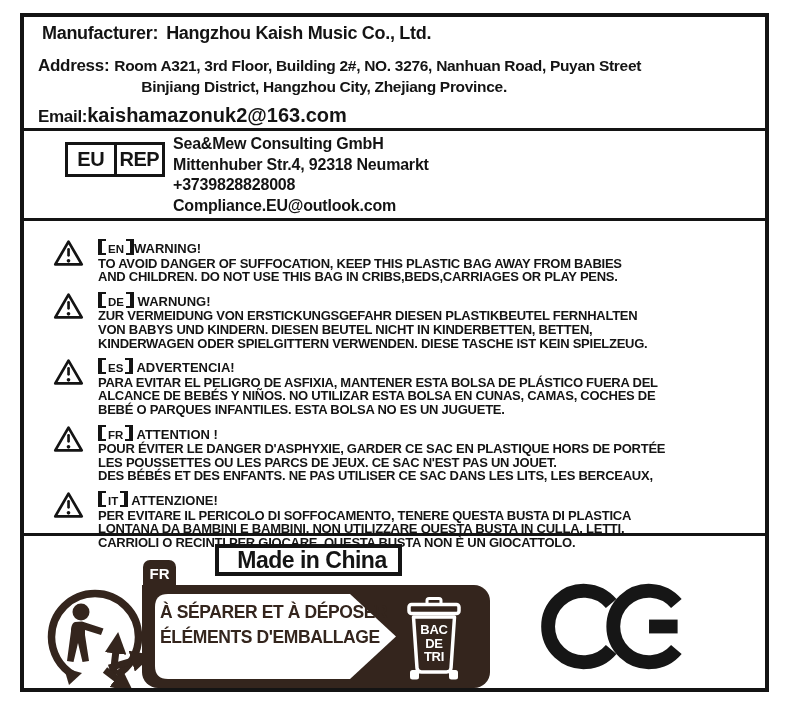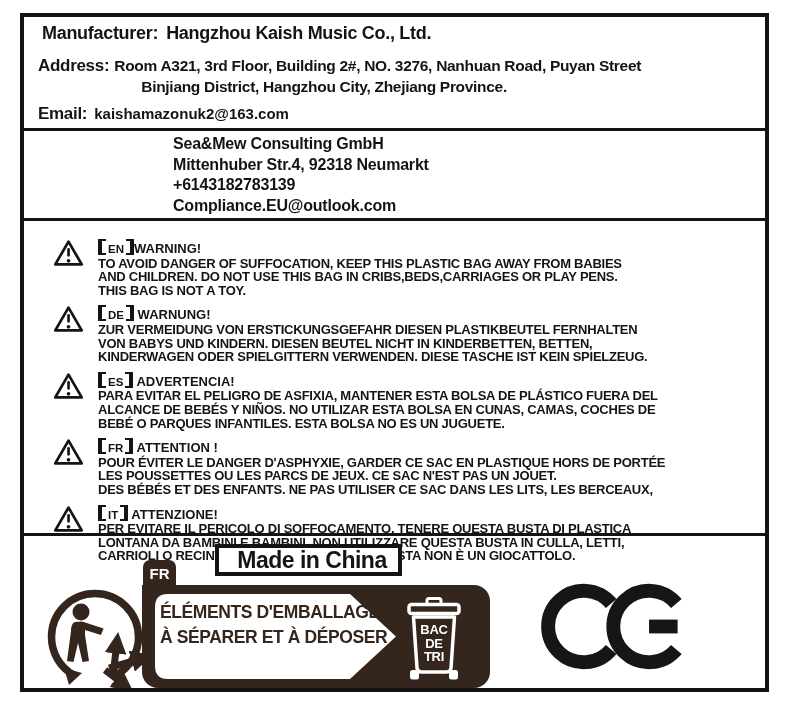--- a/index.html
+++ b/index.html
@@ -12,21 +12,21 @@
 
   
   .manu-row { position:absolute; left:18px; top:6px; font-weight:bold; font-size:18px; letter-spacing:-0.3px; }
   .manu-row .val { margin-left:8px; }
   .addr-row { position:absolute; left:14px; top:39px; display:flex; font-weight:bold;justify-content:center; }
   .addr-row .lbl { font-size:17px; letter-spacing:-0.3px; margin-right:5px; }
   .addr-row .val { font-size:15.5px; line-height:20.5px; letter-spacing:-0.3px; }
   .addr-row .l2 { padding-left:27px; }
   .email-row { position:absolute; left:14px; top:87px; font-weight:bold; }
   .email-row .lbl { font-size:17px; letter-spacing:-0.3px; }
-  .email-row .val { font-size:15px; margin-left:7px; }
+  .email-row .val { font-size:20px; }
 
   
   .sec-eurep { position:absolute; left:0; top:114px; right:0; height:87px; }
   .eurep-badge { position:absolute; left:41px; top:11px; width:100px; height:35px;
                  border:3px solid #141414; display:flex; box-sizing:border-box; }
   .eurep-badge .cell { flex:1; display:flex; align-items:center; justify-content:center;
                  font-weight:bold; font-size:20px; letter-spacing:-0.5px; }
   .eurep-badge .cell + .cell { border-left:3px solid #141414; }
   .eurep-text { position:absolute; left:149px; top:3px; font-weight:bold; font-size:16px;
                 line-height:20.5px; letter-spacing:-0.2px; }
@@ -78,42 +78,45 @@
       <span class="nw l2" style="display:block">Binjiang District, Hangzhou City, Zhejiang Province.</span>
     </span>
   </div>
   <div class="email-row">
     <span class="lbl">Email:</span><span class="val">kaishamazonuk2@163.com</span>
   </div>
 
   <div class="sep" style="top:111px"></div>
 
   <div class="sec-eurep">
+    <div class="eurep-badge">
+      <div class="cell">EU</div>
+      <div class="cell">REP</div>
+    </div>
     <div class="eurep-text">
       <div class="nw">Sea&amp;Mew Consulting GmbH</div>
       <div class="nw">Mittenhuber Str.4, 92318 Neumarkt</div>
-      <div class="nw">+6143182783139</div>
+      <div class="nw">+3739828828008</div>
       <div class="nw">Compliance.EU@outlook.com</div>
     </div>
   </div>
 
   <div class="sep" style="top:201px"></div>
 
   <div class="sec-warn">
 
     <div class="wblock">
       <svg class="tri" width="31" height="28" viewBox="0 0 34 30">
         <path d="M17 2.5 L31.5 27.5 H2.5 Z" fill="none" stroke="#141414" stroke-width="3" stroke-linejoin="round"></path>
         <rect x="15.6" y="9.5" width="2.9" height="9.5" rx="1.4" fill="#141414"></rect>
         <circle cx="17" cy="23.6" r="2" fill="#141414"></circle>
       </svg>
       <div class="whead nw"><span class="lb"></span><span class="wlang">EN</span><span class="rb"></span><span>WARNING!</span></div>
       <div class="wline">TO AVOID DANGER OF SUFFOCATION, KEEP THIS PLASTIC BAG AWAY FROM BABIES</div>
       <div class="wline">AND CHILDREN. DO NOT USE THIS BAG IN CRIBS,BEDS,CARRIAGES OR PLAY PENS.</div>
-      <div class="wline">THIS BAG IS NOT A TOY.</div>
     </div>
 
     <div class="wblock">
       <svg class="tri" width="31" height="28" viewBox="0 0 34 30">
         <path d="M17 2.5 L31.5 27.5 H2.5 Z" fill="none" stroke="#141414" stroke-width="3" stroke-linejoin="round"></path>
         <rect x="15.6" y="9.5" width="2.9" height="9.5" rx="1.4" fill="#141414"></rect>
         <circle cx="17" cy="23.6" r="2" fill="#141414"></circle>
       </svg>
       <div class="whead nw"><span class="lb"></span><span class="wlang">DE</span><span class="rb"></span><span> WARNUNG!</span></div>
       <div class="wline">ZUR VERMEIDUNG VON ERSTICKUNGSGEFAHR DIESEN PLASTIKBEUTEL FERNHALTEN</div>
@@ -184,22 +187,22 @@
 
     <div class="fr-tab">
       <span>FR</span>
     </div>
 
     <div class="banner">
       <svg class="chev" width="348" height="103" viewBox="0 0 348 103">
         <path d="M26 9 H208 L254 51.5 L208 94 H26 Q13 94 13 81 V22 Q13 9 26 9 Z" fill="#ffffff"></path>
       </svg>
       <div class="banner-text">
+        <div class="nw">À SÉPARER ET À DÉPOSER</div>
         <div class="nw">ÉLÉMENTS D'EMBALLAGE</div>
-        <div class="nw">À SÉPARER ET À DÉPOSER</div>
       </div>
       <div class="bin">
         <svg width="58" height="84" viewBox="0 0 58 84">
           <rect x="22" y="1.5" width="14" height="6" rx="2" fill="none" stroke="#ffffff" stroke-width="3"></rect>
           <rect x="4" y="7.5" width="50" height="9" rx="2.5" fill="none" stroke="#ffffff" stroke-width="3.5"></rect>
           <path d="M8.5 20 H49.5 L46 71 Q45.7 75 41.5 75 H16.5 Q12.3 75 12 71 Z" fill="none" stroke="#ffffff" stroke-width="3.5" stroke-linejoin="round"></path>
           <rect x="5" y="73" width="9" height="9.5" rx="2.5" fill="#ffffff"></rect>
           <rect x="44" y="73" width="9" height="9.5" rx="2.5" fill="#ffffff"></rect>
         </svg>
         <div class="bin-text">

